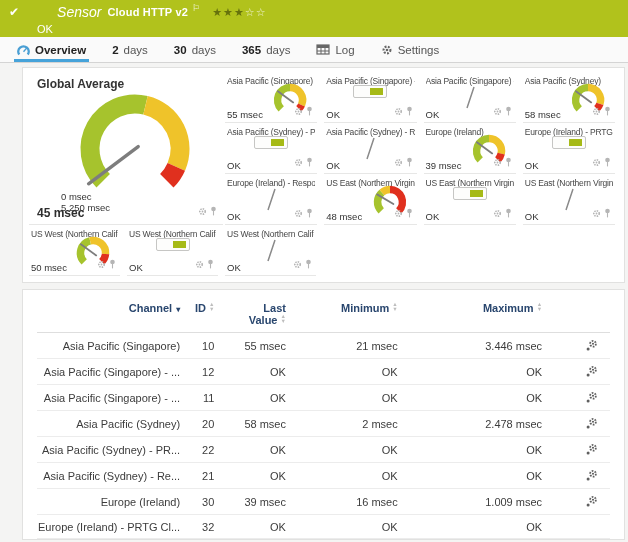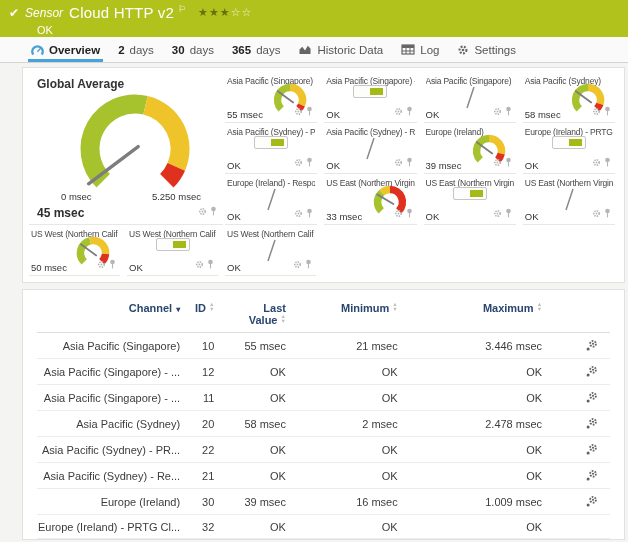--- a/index.html
+++ b/index.html
@@ -3,50 +3,50 @@
 <meta charset="utf-8">
 <style>
   * { box-sizing: border-box; margin: 0; padding: 0; }
   html,body { width:628px; height:542px; overflow:hidden; background:#f4f4f3;
     font-family:"Liberation Sans", sans-serif; }
 
   
   .topbar { height:37px; padding:4px 10px 0 9px; color:#fff; }
   .topbar-line1 { display:flex; align-items:center; gap:6px; }
   .check { font-size:12px; line-height:12px; }
-  .kind { font-style:italic; font-size:12px; }
-  .title { font-weight:normal; font-size:15px; letter-spacing:.2px; }
+  .kind { font-style:italic; font-size:14px;margin-left:32px; }
+  .title { font-weight:bold; font-size:11px; letter-spacing:.2px; }
   .flag { font-size:9px; vertical-align:super; position:relative; top:-4px; margin-left:-2px; cursor:pointer; }
   .stars { font-size:11px; letter-spacing:1px; margin-left:6px; cursor:pointer; }
   .stars .f { color:rgba(40,48,0,.55); }
   .stars .e { color:rgba(255,255,255,.75); }
   .status-line { font-size:11px; margin:3px 0 0 28px; }
 
   
   .tabbar { height:26px; background:#fafafa; border-bottom:1px solid #d4d4d4;
-    display:flex; align-items:stretch; padding-left:28px; gap:12px; }
+    display:flex; align-items:stretch; padding-left:14px; gap:20px; }
   .tab { display:flex; align-items:center; gap:5px; font-size:11.5px; color:#555;
     position:relative; padding:0 3px; cursor:pointer; white-space:nowrap; }
   .tab b { color:#222; }
   .tab.active { color:#222; font-weight:bold; }
   .tab.active::after { content:""; position:absolute; left:0; right:0; bottom:0;
     height:3px; background:#46a3da; }
   .tabicon { display:inline-flex; align-items:center; }
 
   
   .panel { background:#fff; border:1px solid #e1e1e0; margin:4px 3px 0 22px; }
   .gauges { height:216px; padding:4px 2px 0 6px; }
   .gauges-top { display:flex;justify-content:center; }
 
   .big-tile { width:194px; height:153px; padding:5px 4px 0 8px;
     border-bottom:1px solid #e7e7e6; margin-right:2px; position:relative; }
   .big-title { font-size:12px; font-weight:bold; color:#333; }
   .big-gauge { margin:0 0 0 14px; }
   .scale-row { display:flex; justify-content:space-between; width:140px;
-    margin:-16px 0 0 24px; font-size:9.5px; color:#333; }
+    margin:-16px 0 0 24px; font-size:9.5px; color:#333;flex-direction:column; }
   .big-foot { display:flex; justify-content:space-between; align-items:flex-end;
     position:absolute; left:8px; right:6px; bottom:4px; }
   .big-value { font-size:12px; font-weight:bold; color:#2e2e2e; }
   .tile-icons { display:inline-flex; gap:3px; align-items:center; cursor:pointer; }
 
   .small-grid { flex:1; display:grid; grid-template-columns:repeat(4,1fr); }
   .bottom-grid { display:grid; grid-template-columns:repeat(3,98px); }
   .tile { height:51px; border-bottom:1px solid #e7e7e6; margin-right:7px;
     padding:4px 2px 0 2px; position:relative; overflow:hidden; }
   .tile-title { font-size:8.5px; color:#464646; white-space:nowrap; overflow:hidden;
@@ -109,28 +109,20 @@
     <div class="tab">
       <b>30</b>
       <span>days</span>
     </div>
     <div class="tab">
       <b>365</b>
       <span>days</span>
     </div>
     <div class="tab">
       <span class="tabicon">
-        <svg width="14" height="11" viewBox="0 0 14 12">
-          <path d="M1 11 L1 6 L4 3 L7 7.2 L10 2 L13 5 L13 11 Z" fill="#666"></path>
-        </svg>
-      </span>
-      <span>Historic Data</span>
-    </div>
-    <div class="tab">
-      <span class="tabicon">
         <svg width="14" height="11" viewBox="0 0 14 11">
           <rect x="1" y="1" width="12" height="9" fill="none" stroke="#666" stroke-width="1.2"></rect>
           <rect x="1" y="1" width="12" height="3" fill="#666"></rect>
           <line x1="5" y1="4" x2="5" y2="10" stroke="#666"></line>
           <line x1="9" y1="4" x2="9" y2="10" stroke="#666"></line>
           <line x1="1" y1="7" x2="13" y2="7" stroke="#666"></line>
         </svg>
       </span>
       <span>Log</span>
     </div>
@@ -370,21 +362,21 @@
         </div>
         <div class="tile">
           <div class="tile-title">US East (Northern Virginia)</div>
           <span class="ind-gauge"><svg width="46" height="36" viewBox="0 0 46 36">
               <path d="M 14.2 27.8 A 12.5 12.5 0 0 1 14.9 9.5" stroke="#a6c32d" stroke-width="7.5" fill="none"></path>
               <path d="M 14.9 9.5 A 12.5 12.5 0 0 1 23.0 6.5" stroke="#efc32a" stroke-width="7.5" fill="none"></path>
               <path d="M 23.0 6.5 A 12.5 12.5 0 0 1 31.8 27.8" stroke="#e0301e" stroke-width="7.5" fill="none"></path>
               <line x1="26.4" y1="21.0" x2="10.1" y2="11.4" stroke="#7d7d7d" stroke-width="1.8" stroke-linecap="round"></line>
             </svg></span>
           <div class="tile-foot">
-            <span class="tile-value">33 msec</span>
+            <span class="tile-value">48 msec</span>
             <span class="tile-icons">
               <span><svg width="9" height="9" viewBox="0 0 10 10">
                   <circle cx="5" cy="5" r="3" fill="none" stroke="#b5b5b5" stroke-width="1.8" stroke-dasharray="1.6 1.2"></circle>
                   <circle cx="5" cy="5" r="1" fill="#b5b5b5"></circle>
                 </svg></span>
               <span><svg width="7" height="10" viewBox="0 0 7 10">
                   <circle cx="3.5" cy="3" r="2.3" fill="#b5b5b5"></circle>
                   <line x1="3.5" y1="5" x2="3.5" y2="9.4" stroke="#b5b5b5" stroke-width="1.1"></line>
                 </svg></span>
             </span>

